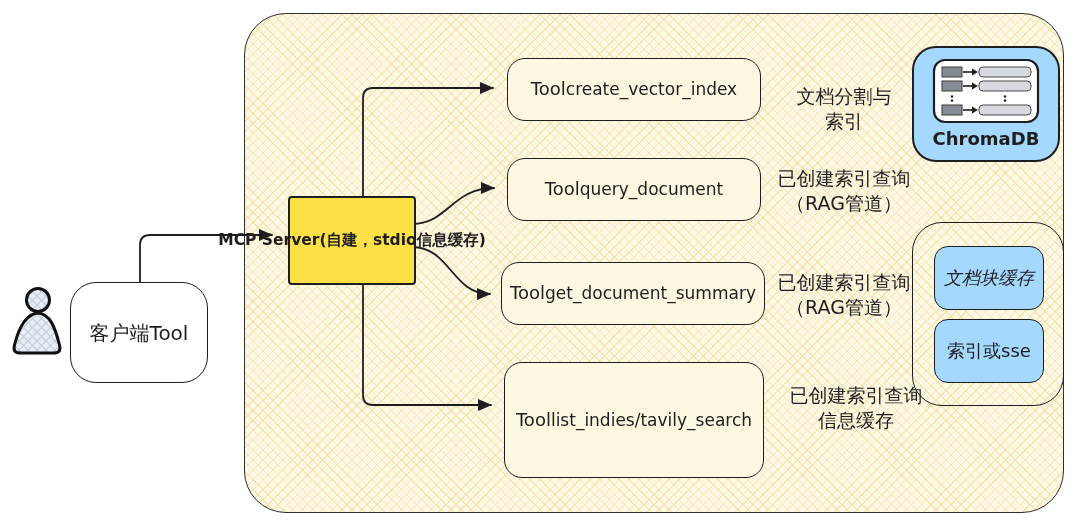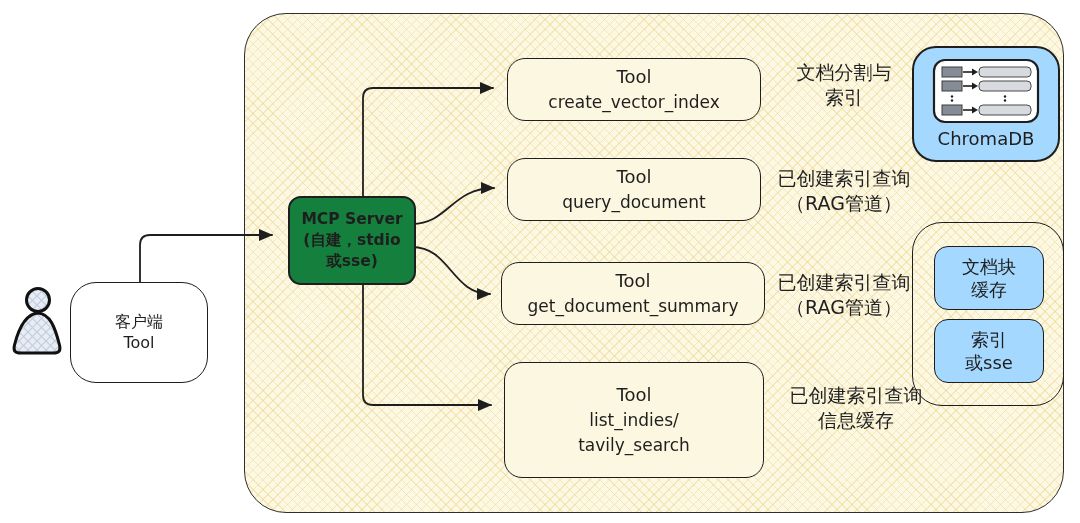--- a/index.html
+++ b/index.html
@@ -11,46 +11,46 @@
   
   .big-container{
     left:244px;top:13px;width:818px;height:498px;
     border:1.8px solid #2e2e2e;border-radius:42px;
     background-color:#fdf8e4;
     background-image:
       repeating-linear-gradient(45deg, rgba(235,211,130,0.45) 0 1px, transparent 1px 7px),
       repeating-linear-gradient(-45deg, rgba(235,211,130,0.45) 0 1px, transparent 1px 7px);
   }
   .node{
-    border:1.8px solid #1e1e1e;display:flex;flex-direction:column;
+    border:1.8px solid #1e1e1e;display:flex;flex-direction:row;
     align-items:center;justify-content:center;text-align:center;line-height:1.3;
   }
   .client-box{
     left:70px;top:282px;width:136px;height:99px;border-radius:26px;
-    background:#ffffff;font-size:16px;font-weight:500;
+    background:#ffffff;font-size:20px;font-weight:500;
   }
   .mcp-box{
-    left:288px;top:196px;width:124px;height:85px;border-radius:13px;
-    background:#15803d;font-size:15.5px;font-weight:600;line-height:1.35;
+    left:288px;top:196px;width:124px;height:85px;border-radius:4px;
+    background:#fde047;font-size:15.5px;font-weight:600;line-height:1.35;
     border-width:2px;white-space:nowrap;
   }
   .tool-box{
     background:#fcf7e1;border-radius:18px;font-size:17px;line-height:1.45;
     border-width:1.7px;
   }
   .tool-title{font-size:18px;}
   .desc{
     font-size:19px;font-weight:500;text-align:center;line-height:1.32;
   }
   .chroma-box{
     left:912px;top:46px;width:144px;height:112px;border-radius:24px;
     background:#a5d8ff;border-width:2px;
     display:flex;flex-direction:column;align-items:center;justify-content:center;
   }
-  .chroma-label{font-size:18px;font-weight:400;margin-top:3px;}
+  .chroma-label{font-size:18px;font-weight:700;margin-top:3px;}
   .cache-outline{
     left:912px;top:222px;width:150px;height:182px;border-radius:30px;
     background:transparent;border:1.7px solid #1e1e1e;
   }
   .cache-box{
     background:#a5d8ff;border-radius:14px;font-size:18px;font-weight:500;
     width:108px;height:62px;left:934px;
   }
   svg.overlay{left:0;top:0;pointer-events:none;}
 </style>
@@ -87,28 +87,28 @@
 </svg>
 
 <div class="abs node client-box">
   <div>客户端</div>
   <div>Tool</div>
 </div>
 
 <div class="abs node mcp-box">
   <div>MCP Server</div>
   <div>(自建，stdio</div>
-  <div>或sse)</div>
+  <div>信息缓存)</div>
 </div>
 
 <div class="abs node tool-box" style="left:507px;top:58px;width:252px;height:61px;">
   <div class="tool-title">Tool</div>
   <div>create_vector_index</div>
 </div>
-<div class="abs desc" style="left:778px;top:60px;width:132px;">
+<div class="abs desc" style="left:778px;top:84px;width:132px;">
   <div>文档分割与</div>
   <div>索引</div>
 </div>
 
 <div class="abs node tool-box" style="left:507px;top:158px;width:252px;height:61px;">
   <div class="tool-title">Tool</div>
   <div>query_document</div>
 </div>
 <div class="abs desc" style="left:765px;top:166px;width:158px;">
   <div>已创建索引查询</div>
@@ -155,20 +155,20 @@
 
     <rect x="10" y="47" width="20" height="10" fill="#858c96" stroke="#3d3d3d" stroke-width="1"></rect>
     <line x1="31" y1="52" x2="41" y2="52" stroke="#1e1e1e" stroke-width="1.6"></line>
     <path d="M40,48.5 L46,52 L40,55.5 Z" fill="#1e1e1e"></path>
     <rect x="47" y="47" width="52" height="10" rx="4" fill="#d7dade" stroke="#4a4a4a" stroke-width="1"></rect>
   </svg>
   <div class="chroma-label">ChromaDB</div>
 </div>
 
 <div class="abs cache-outline"></div>
-<div class="abs node cache-box" style="top:246px;">
+<div class="abs node cache-box" style="top:246px;font-style:italic;">
   <div>文档块</div>
   <div>缓存</div>
 </div>
 <div class="abs node cache-box" style="top:319px;">
   <div>索引</div>
   <div>或sse</div>
 </div>
 
 </body></html>

